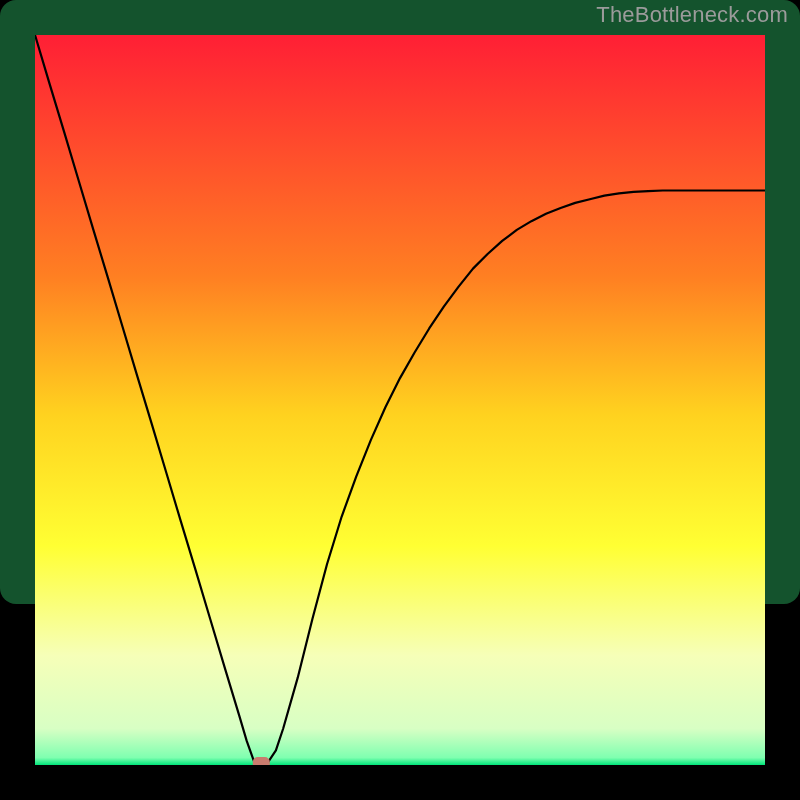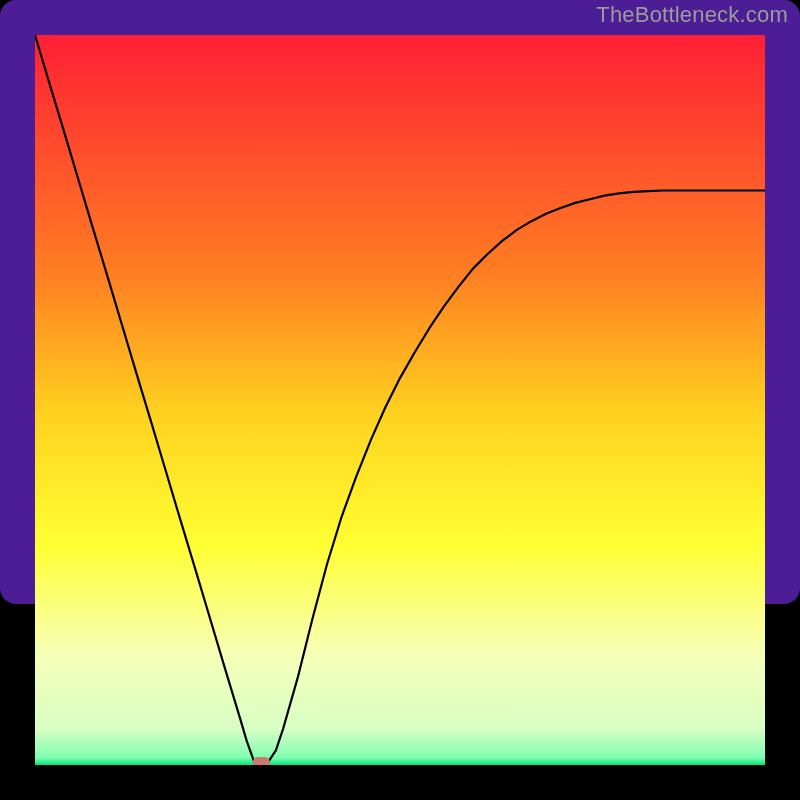--- a/index.html
+++ b/index.html
@@ -8,21 +8,21 @@
     width: 800px;
     height: 800px;
     background: #000;
     font-family: Arial, Helvetica, sans-serif;
     overflow: hidden;
   }
   .frame {
     position: relative;
     width: 800px;
     height: 604px;
-    background: #4c1d95;
+    background: #14532d;
     border-radius: 16px;
   }
   .watermark {
     position: absolute;
     top: 2px;
     right: 12px;
     color: #9b9b9b;
     font-size: 22px;
     letter-spacing: 0.2px;
     z-index: 10;

